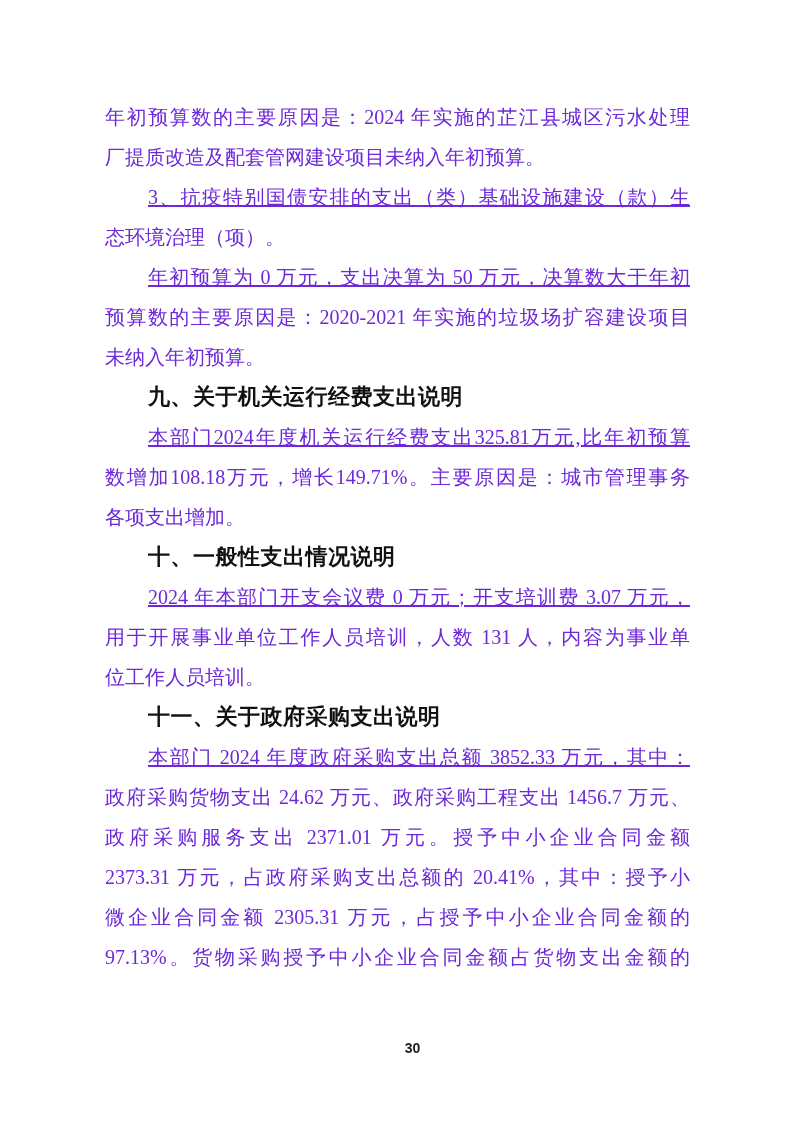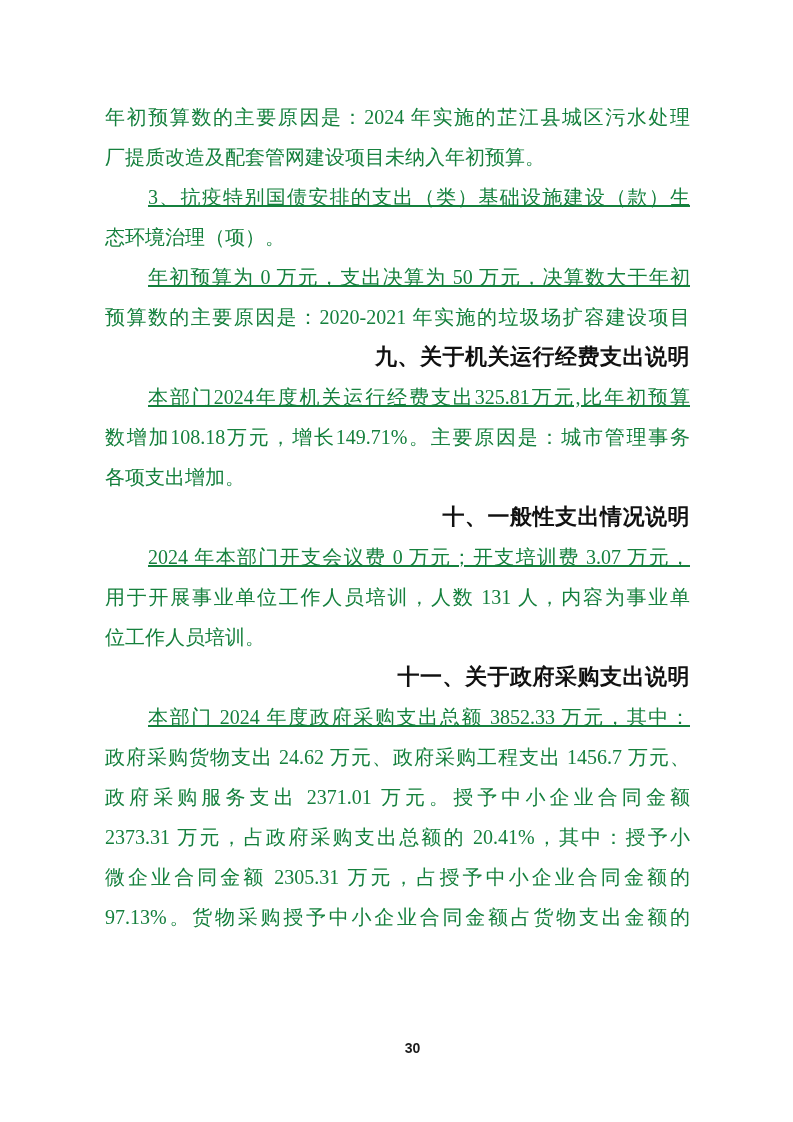--- a/index.html
+++ b/index.html
@@ -18,42 +18,42 @@
   .doc {
     position: absolute;
     left: 105px;
     top: 97px;
     width: 585px;
   }
   .line {
     font-family: "Liberation Serif", "DejaVu Serif", serif;
     font-size: 20px;
     line-height: 40px;
-    color: #15803d;
+    color: #6d28d9;
     text-align: justify;
     text-align-last: justify;
     text-justify: inter-character;
     white-space: normal;
   }
   .line.indent {
     text-indent: 43px;
     text-decoration: underline;
   }
   .line.last {
     text-align: right;
     text-align-last: left;
   }
   .heading {
     font-family: "Liberation Sans", "DejaVu Sans", sans-serif;
     font-weight: 700;
     font-size: 22px;
     line-height: 40px;
     color: #111111;
     text-indent: 43px;
-    text-align: right;
+    text-align: left;
     letter-spacing: 0.5px;
   }
   .page-num {
     position: absolute;
     top: 1038px;
     left: 0;
     width: 100%;
     text-align: center;
     font-family: "Liberation Sans", "DejaVu Sans", sans-serif;
     font-weight: 600;
@@ -70,20 +70,21 @@
   <div class="doc">
 
     <div class="line">年初预算数的主要原因是：2024 年实施的芷江县城区污水处理</div>
     <div class="line last">厂提质改造及配套管网建设项目未纳入年初预算。</div>
 
     <div class="line indent">3、抗疫特别国债安排的支出（类）基础设施建设（款）生</div>
     <div class="line last">态环境治理（项）。</div>
 
     <div class="line indent">年初预算为 0 万元，支出决算为 50 万元，决算数大于年初</div>
     <div class="line">预算数的主要原因是：2020-2021 年实施的垃圾场扩容建设项目</div>
+    <div class="line last">未纳入年初预算。</div>
 
     <div class="heading">九、关于机关运行经费支出说明</div>
 
     <div class="line indent">本部门2024年度机关运行经费支出325.81万元,比年初预算</div>
     <div class="line">数增加108.18万元，增长149.71%。主要原因是：城市管理事务</div>
     <div class="line last">各项支出增加。</div>
 
     <div class="heading">十、一般性支出情况说明</div>
 
     <div class="line indent">2024 年本部门开支会议费 0 万元；开支培训费 3.07 万元，</div>

